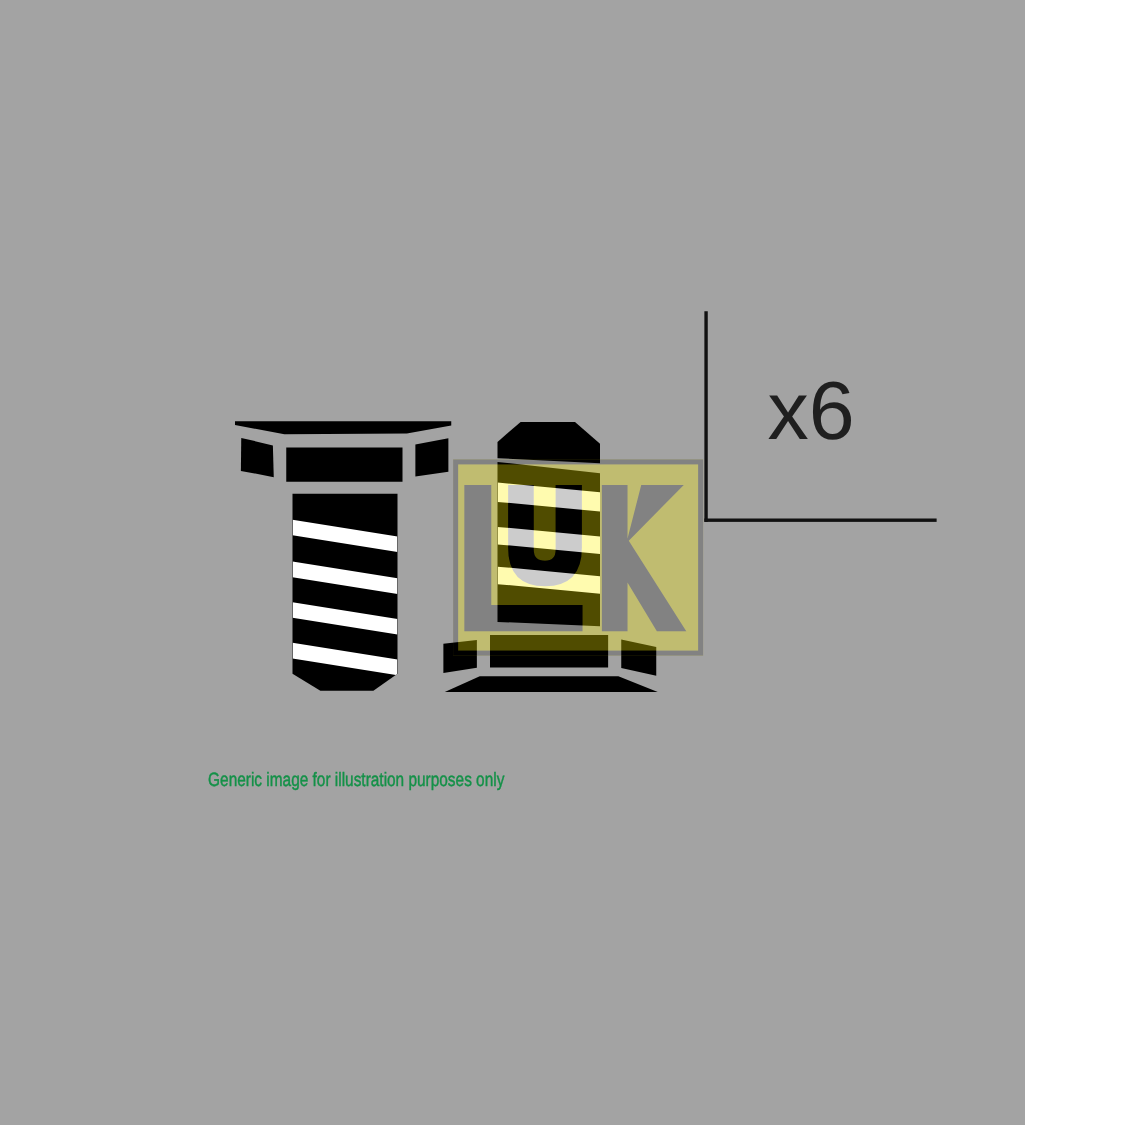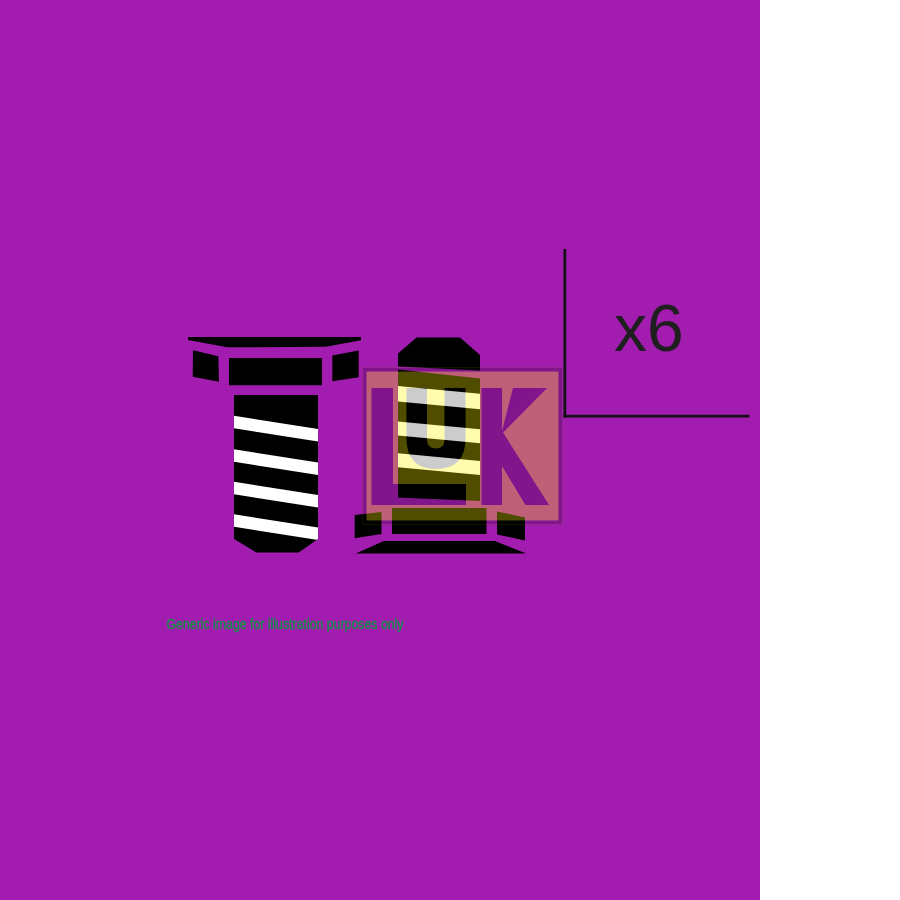--- a/index.html
+++ b/index.html
@@ -1,16 +1,16 @@
 <!DOCTYPE html>
 <html><head>
 <meta charset="utf-8">
 <style>
   html,body{margin:0;padding:0;background:#ffffff;}
-  .page{position:relative;width:760px;height:900px;background:#a21caf;overflow:hidden;
+  .page{position:relative;width:820px;height:900px;background:#a3a3a3;overflow:hidden;
         font-family:"Liberation Sans", sans-serif;}
 </style>
 </head>
 <body>
 <div class="page">
 <svg width="900" height="900" viewBox="0 0 900 900" xmlns="http://www.w3.org/2000/svg">
   <defs>
     <clipPath id="lshank">
       <polygon points="234,395 318,395 318,539 298.7,552.5 256.3,552.5 234,539"></polygon>
     </clipPath>

